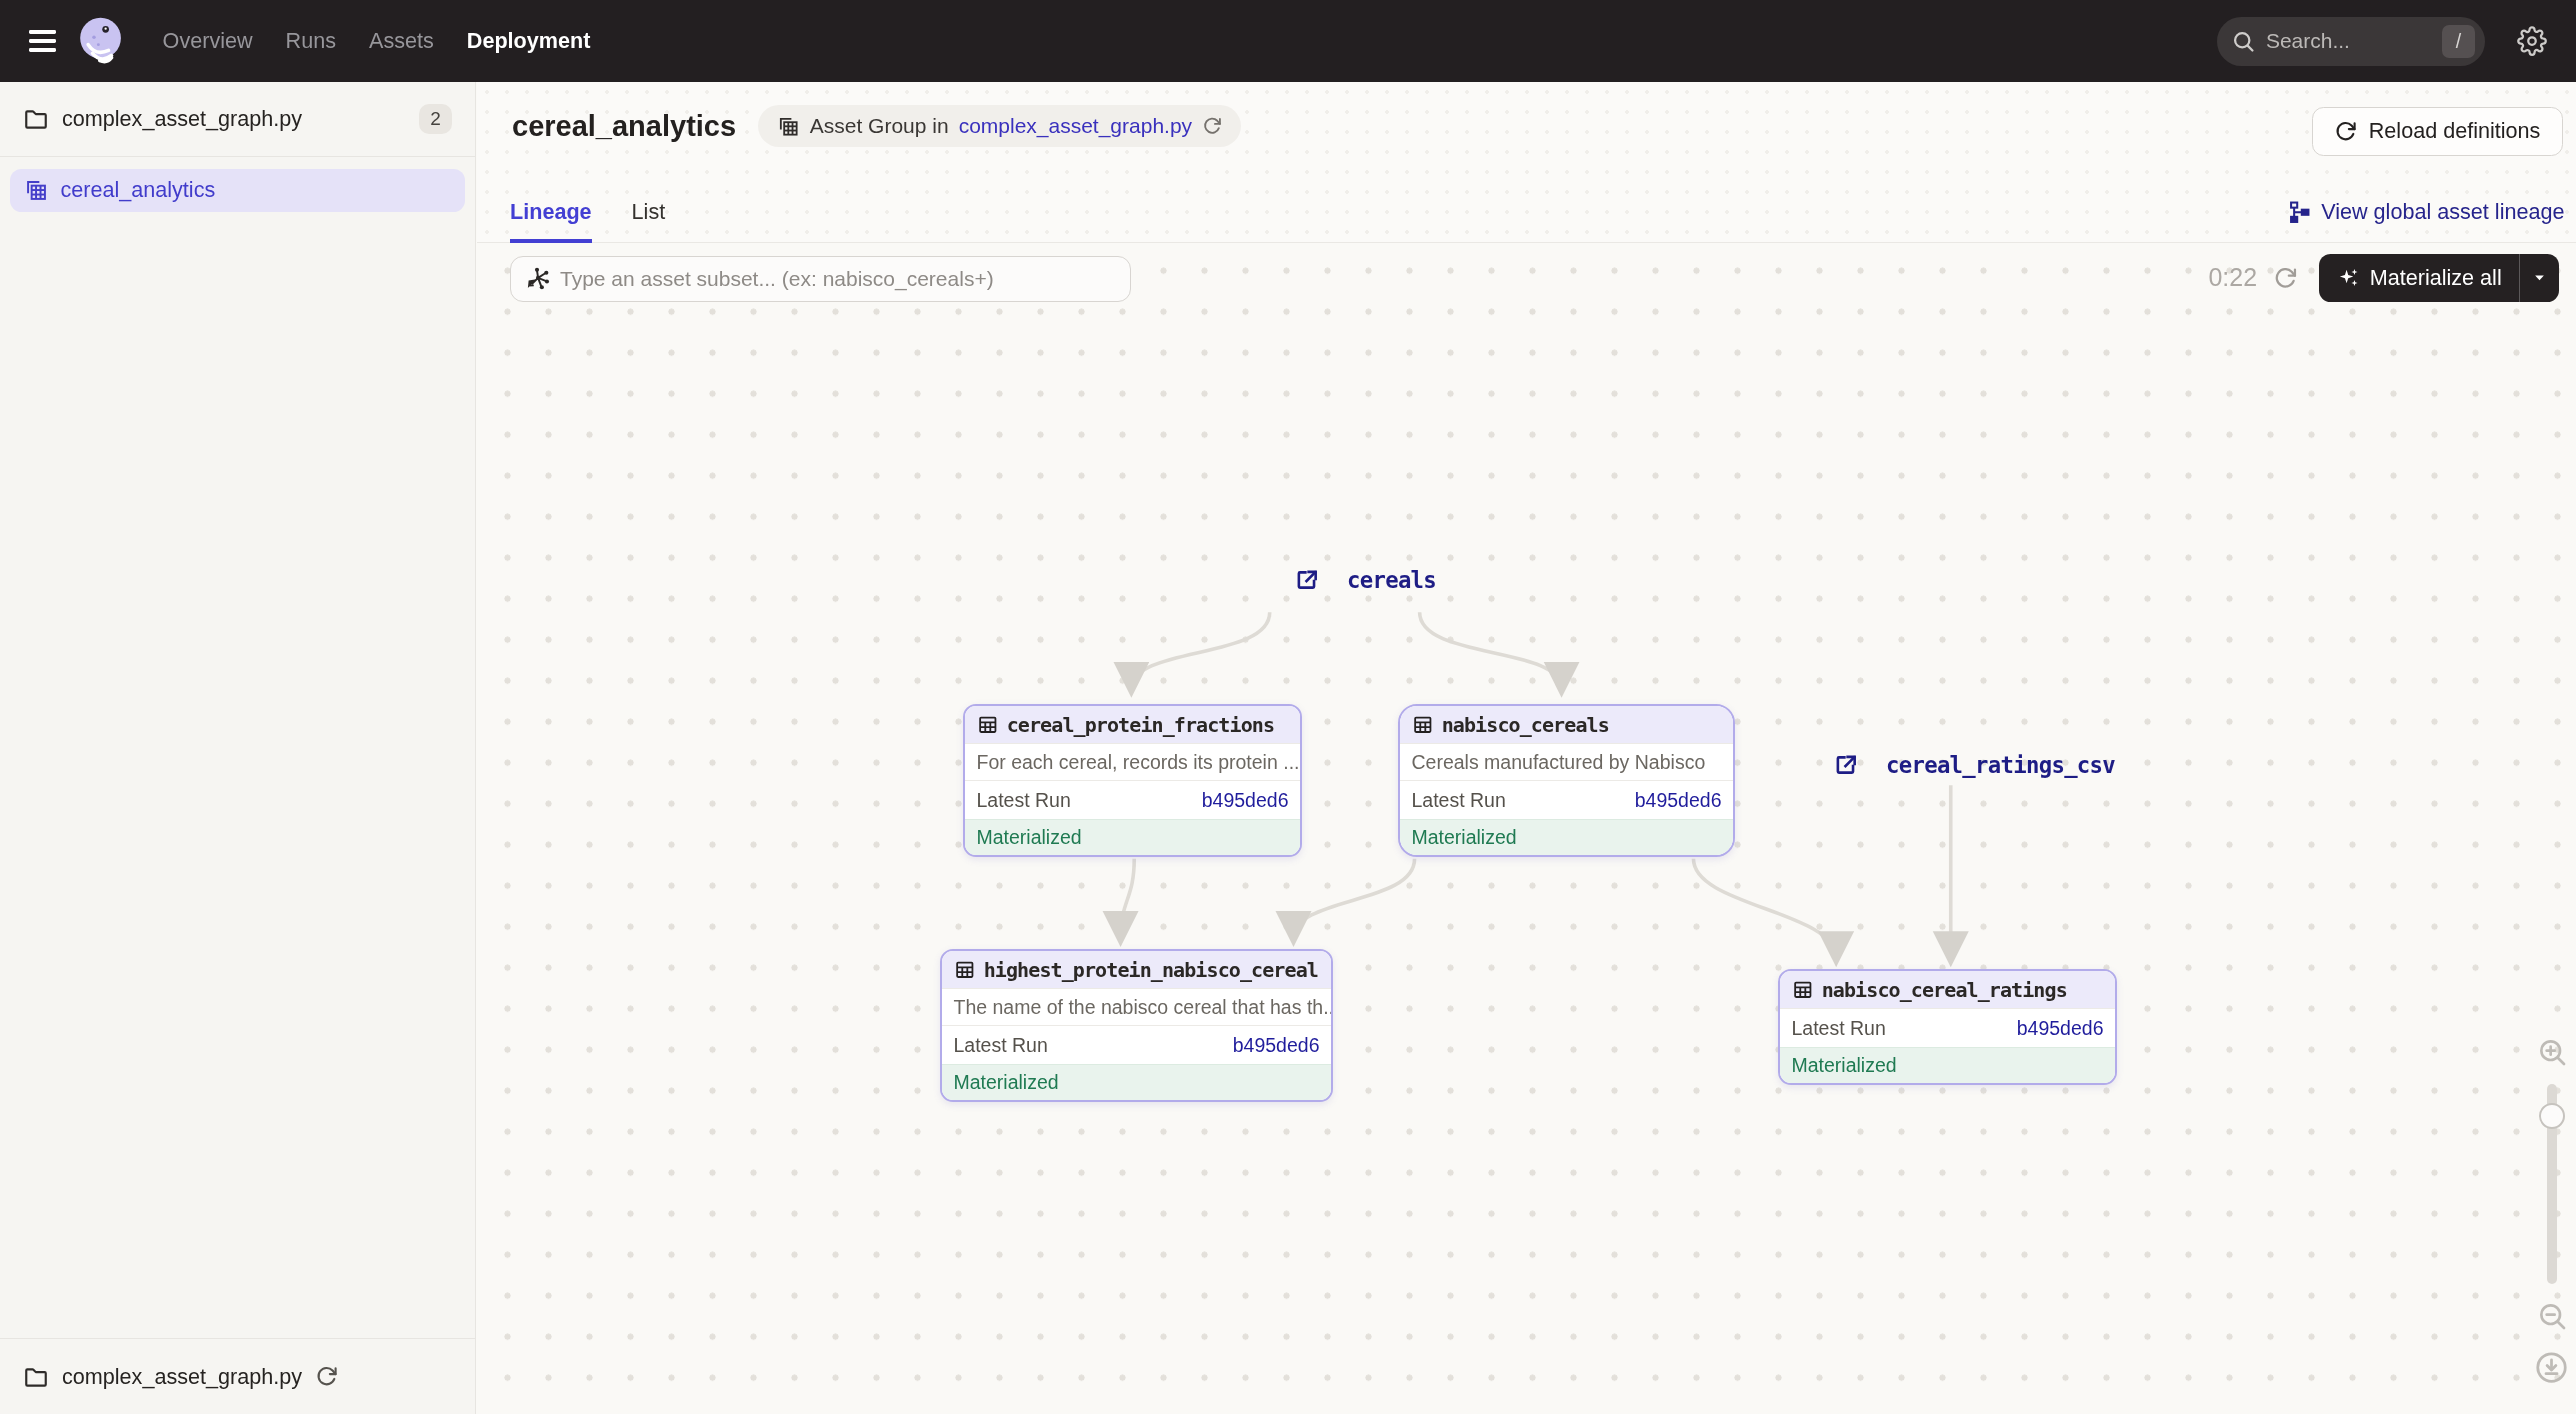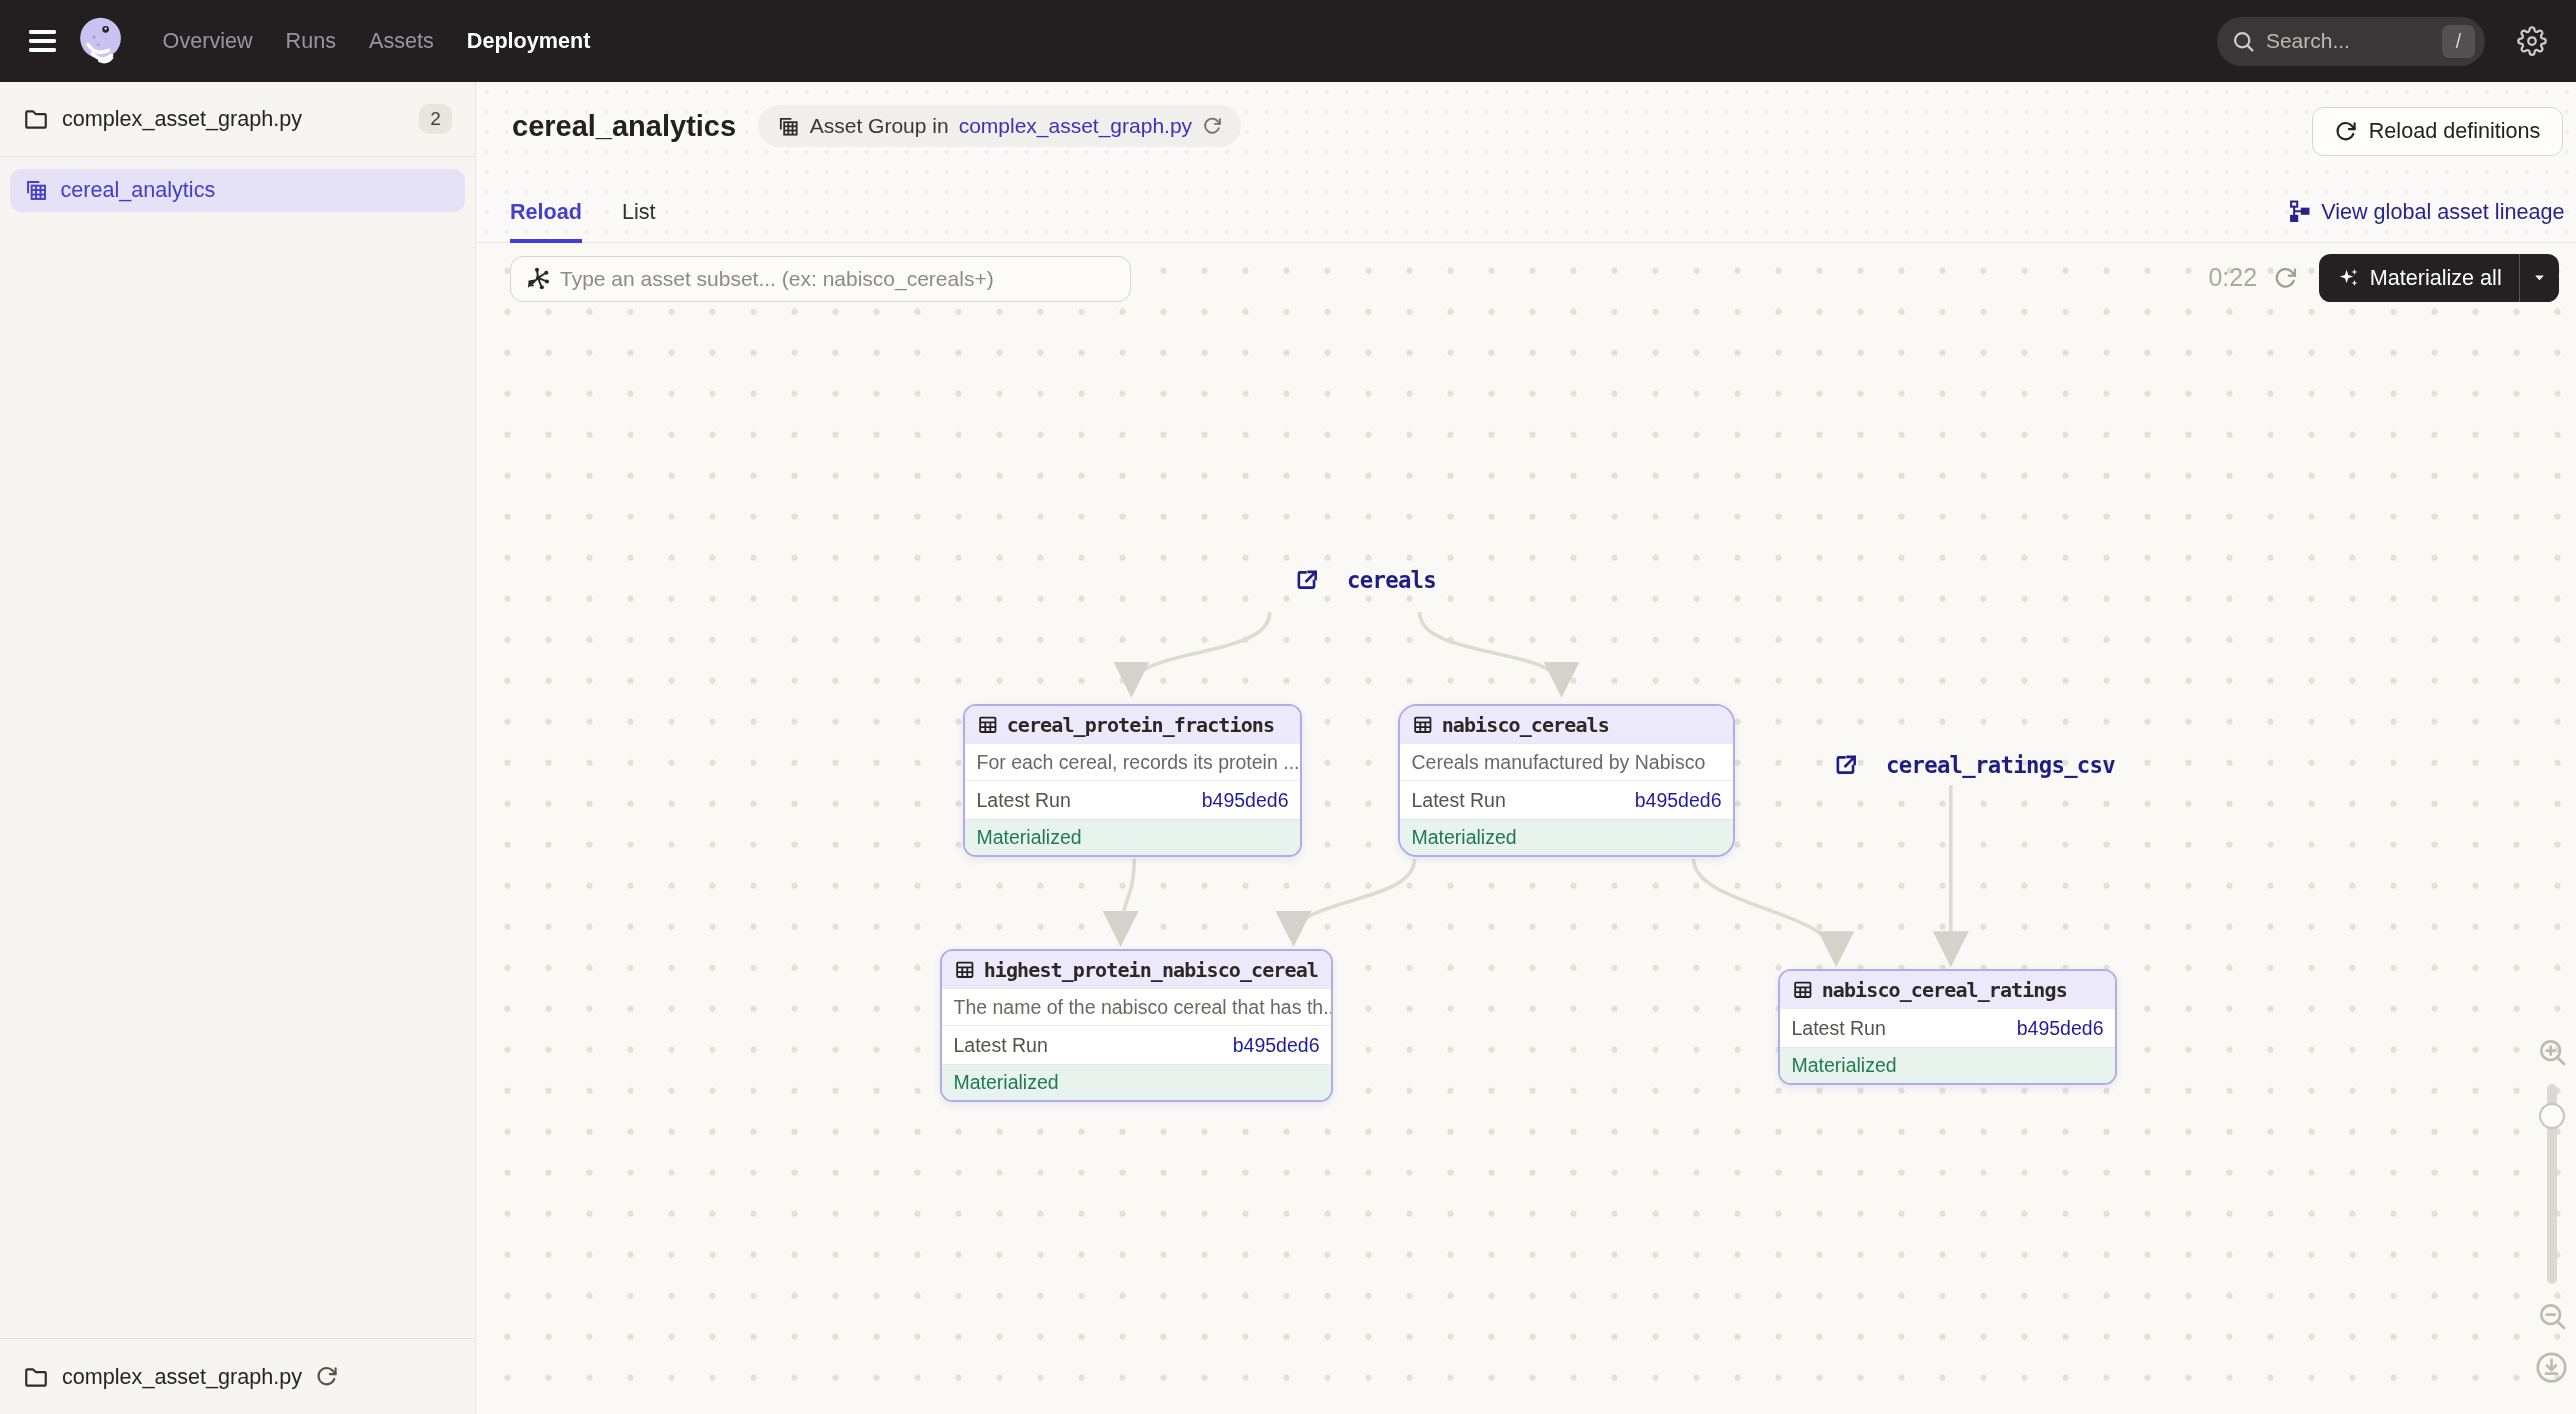--- a/index.html
+++ b/index.html
@@ -57,21 +57,21 @@
                 padding:0 19px; font-size:21px; color:#3A3734; }
   .group-pill .gicon { display:flex; color:#302D2B; }
   .group-pill a { color:#3A31BD; text-decoration:none; cursor:pointer; }
   .group-pill .refresh { color:#75716C; display:flex; cursor:pointer; }
   .reload-btn { position:absolute; right:13px; top:24.5px; height:49px; border-radius:11.5px; background:#FEFDFC;
                 border:1.4px solid #D8D5D1; display:flex; align-items:center; gap:11.5px; padding:0 21.6px;
                 font-size:21.6px; color:#242120; cursor:pointer; }
   .tabs { position:absolute; left:33px; bottom:-1.4px; display:flex; gap:40px; }
   .tab { font-size:21.6px; padding-bottom:14.4px; color:#34312E; cursor:pointer; border-bottom:4.3px solid transparent; }
   .tab.active { color:#433FD3; font-weight:700; border-bottom-color:#433FD3; }
-  .global-link { position:absolute; right:11.5px; bottom:17.3px; display:flex; align-items:flex-start; gap:10px;
+  .global-link { position:absolute; right:11.5px; bottom:17.3px; display:flex; align-items:flex-end; gap:10px;
                  font-size:21.6px; font-weight:500; color:#26248C; cursor:pointer; }
   .global-link .gicon { display:flex; }
 
   
   .graph { position:absolute; left:0; right:0; top:161px; bottom:0; background:#FAF9F6;
     background-image:radial-gradient(circle, #E3E0DA 2.9px, transparent 3.3px); background-size:41px 41px;
     background-position:10px 7.2px; overflow:hidden; }
   .edges { position:absolute; left:0; top:0; width:2100px; height:1171px; }
 
   .filter-input { position:absolute; left:33px; top:13px; width:621px; height:46px; border-radius:13px;
@@ -226,21 +226,21 @@
         </div>
       </div>
       <div class="reload-btn">
         <svg width="23" height="23" viewBox="0 0 24 24" fill="none" stroke="#242120" stroke-width="2.2" stroke-linecap="round" stroke-linejoin="round">
           <polyline points="21.5 3.5 21.5 9.5 15.5 9.5"></polyline>
             <path d="M20.2 14.5a8.5 8.5 0 1 1-1.9-8.8l3.2 3.8"></path>
         </svg>
         <span>Reload definitions</span>
       </div>
       <div class="tabs">
-        <div class="tab active">Reload</div>
+        <div class="tab active">Lineage</div>
         <div class="tab">List</div>
       </div>
       <div class="global-link">
         <span class="gicon">
           <svg width="24.5" height="24.5" viewBox="0 0 24 24" fill="currentColor" stroke="currentColor" stroke-width="2">
             <rect x="4" y="2.5" width="6" height="5" fill="none"></rect>
             <rect x="4" y="16.5" width="6" height="5"></rect>
             <rect x="14.5" y="9.5" width="6.5" height="5"></rect>
             <line x1="7" y1="7.5" x2="7" y2="16.5"></line>
               <line x1="7" y1="12" x2="14.5" y2="12"></line>

